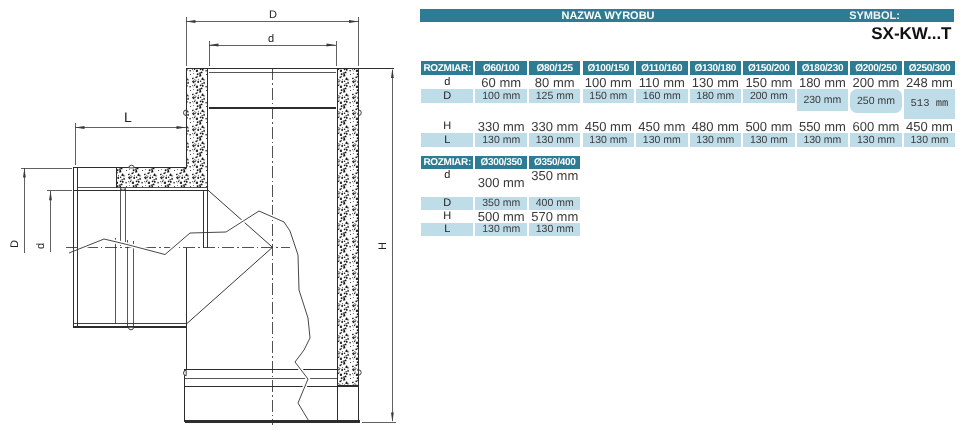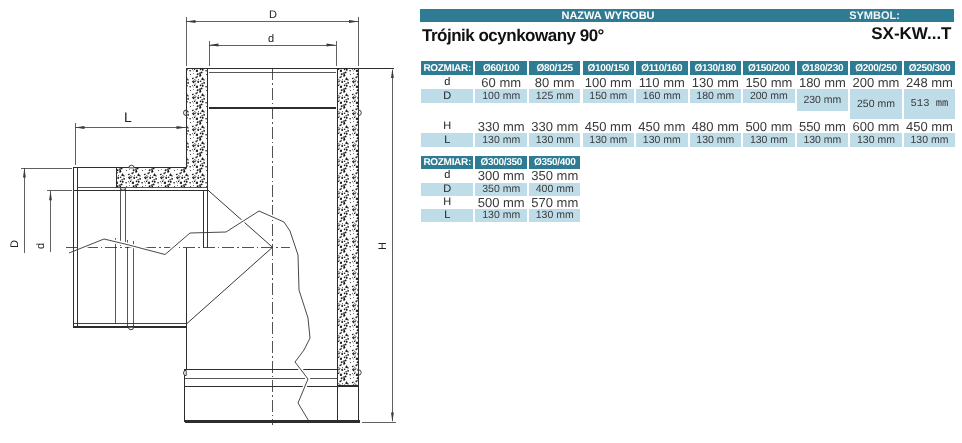--- a/index.html
+++ b/index.html
@@ -225,21 +225,20 @@
 </g>
 <text x="386" y="250" font-size="11" fill="#222" transform="rotate(-90 386 250)">H</text>
 </svg>
 
 <div class="abs tealbar" style="left:419.5px;top:9px;width:534px;height:13px;"></div>
 
 <div class="abs" style="left:787px;top:9px;width:175px;height:13px;display:flex;align-items:center;justify-content:center;color:#f4f4f4;font-weight:bold;font-size:11px;">SYMBOL:</div>
 
 <div class="abs" style="left:428px;top:9px;width:360px;height:13px;display:flex;align-items:center;justify-content:center;color:#fff;font-weight:bold;font-size:11px;">NAZWA WYROBU</div>
 
-<div class="abs" style="left:422px;top:27px;font-size:17px;line-height:17px;letter-spacing:-0.5px;font-weight:bold;color:#111;">Trójnik ocynkowany 90°</div>
 
 <div class="abs" style="left:751px;top:24.5px;width:200.5px;font-size:17px;line-height:17px;font-weight:bold;color:#111;text-align:right;">SX-KW...T</div>
 
 <div class="abs grid1" style="left:421px;top:61px;">
 
 <div class="cell hd" style="height:14px;">ROZMIAR:</div>
 <div class="cell hd" style="height:14px;">Ø60/100</div>
 <div class="cell hd" style="height:14px;">Ø80/125</div>
 <div class="cell hd" style="height:14px;">Ø100/150</div>
 <div class="cell hd" style="height:14px;">Ø110/160</div>
@@ -261,21 +260,21 @@
 <div class="cell rowW" style="height:14px;">248 mm</div>
 
 <div class="cell rowB lbl" style="height:14px;">D</div>
 <div class="cell rowB" style="height:14px;">100 mm</div>
 <div class="cell rowB" style="height:14px;">125 mm</div>
 <div class="cell rowB" style="height:14px;">150 mm</div>
 <div class="cell rowB" style="height:14px;">160 mm</div>
 <div class="cell rowB" style="height:14px;">180 mm</div>
 <div class="cell rowB" style="height:14px;">200 mm</div>
 <div class="cell rowB" style="height:22px;">230 mm</div>
-<div class="cell rowB" style="height:30px;">250 mm</div>
+<div class="cell rowB" style="height:24px;border-radius:7px;">250 mm</div>
 <div class="cell rowB" style="height:30px;font-family:Liberation Mono, monospace;">513 mm</div>
 
 <div class="cell rowW lbl" style="height:14px;">H</div>
 <div class="cell rowW" style="height:14px;">330 mm</div>
 <div class="cell rowW" style="height:14px;">330 mm</div>
 <div class="cell rowW" style="height:14px;">450 mm</div>
 <div class="cell rowW" style="height:14px;">450 mm</div>
 <div class="cell rowW" style="height:14px;">480 mm</div>
 <div class="cell rowW" style="height:14px;">500 mm</div>
 <div class="cell rowW" style="height:14px;">550 mm</div>
@@ -294,21 +293,21 @@
 <div class="cell rowB" style="height:14px;">130 mm</div>
 </div>
 
 <div class="abs grid2" style="left:421px;top:156px;">
 
 <div class="cell hd" style="height:12.9px;">ROZMIAR:</div>
 <div class="cell hd" style="height:12.9px;">Ø300/350</div>
 <div class="cell hd" style="height:12.9px;">Ø350/400</div>
 
 <div class="cell rowW lbl" style="height:12.9px;">d</div>
-<div class="cell rowW" style="height:14px;text-align:right;">300 mm</div>
+<div class="cell rowW" style="height:28px;text-align:right;">300 mm</div>
 <div class="cell rowW" style="height:12.9px;">350 mm</div>
 
 <div class="cell rowB lbl" style="height:12.9px;">D</div>
 <div class="cell rowB" style="height:12.9px;">350 mm</div>
 <div class="cell rowB" style="height:12.9px;">400 mm</div>
 
 <div class="cell rowW lbl" style="height:12.9px;">H</div>
 <div class="cell rowW" style="height:12.9px;">500 mm</div>
 <div class="cell rowW" style="height:12.9px;">570 mm</div>
 

